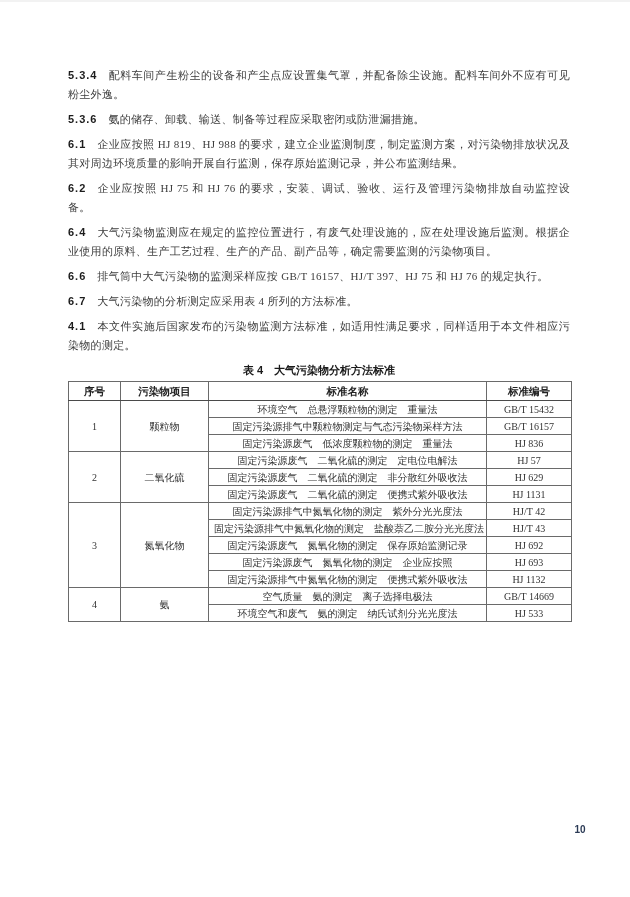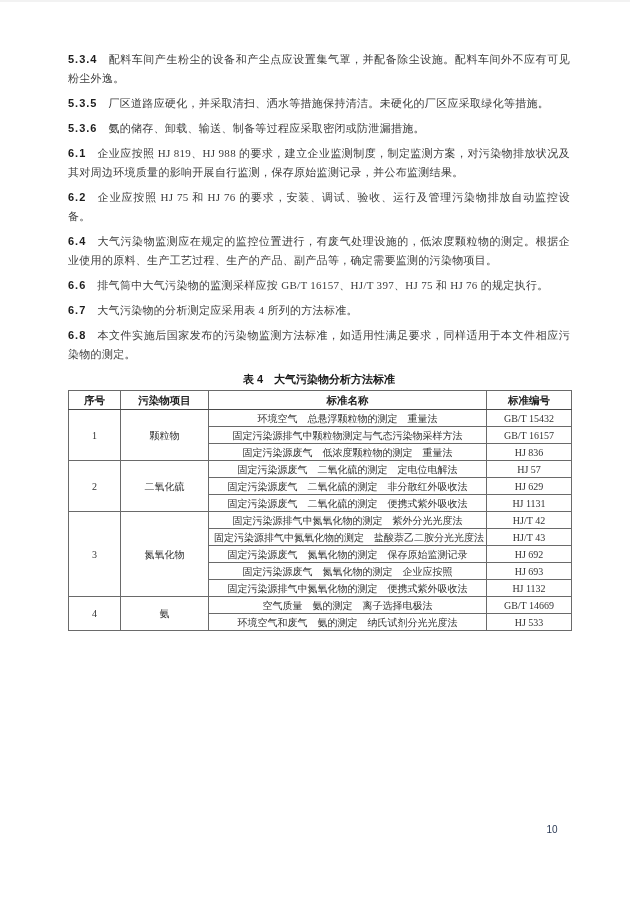--- a/index.html
+++ b/index.html
@@ -4,21 +4,21 @@
 <style>
   html,body { margin:0; padding:0; }
   body {
     width:630px; height:897px; background:#ffffff; overflow:hidden;
     font-family:"Liberation Serif","DejaVu Serif",serif;
     -webkit-font-smoothing:antialiased;
   }
   .page {
     position:relative; width:630px; height:897px; box-sizing:border-box;
     background:#ffffff; border-top:2px solid #f2f2f2;
-    padding:48px 60px 0 68px;
+    padding:64px 60px 0 68px;
   }
   .clause {
     margin:0 0 6px 0; font-size:11px; line-height:19px;
     color:#3c3c3c; text-align:justify; letter-spacing:0.3px;
   }
   .clause .cno {
     font-family:"Liberation Sans","DejaVu Sans",sans-serif;
     font-weight:bold; color:#1c1c1c; margin-right:11px; letter-spacing:1px;
   }
   .sec-heading {
@@ -47,41 +47,40 @@
   table.std { border:1.6px solid #4a4a4a; }
   table.std thead th {
     height:18px; text-align:center; color:#222222;
     font-family:"Liberation Sans","DejaVu Sans",sans-serif;
     font-weight:bold; font-size:10.5px; border-bottom:1.4px solid #4a4a4a;
   }
   table.std tr.gstart td { border-top:1.4px solid #4a4a4a; }
   td.cc { text-align:center; }
   td.nm { text-align:center; white-space:nowrap; }
   .pageno {
-    position:absolute; left:540px; top:822px; width:24px; text-align:center;
+    position:absolute; left:568px; top:822px; width:24px; text-align:center;
     font-family:"Liberation Sans","DejaVu Sans",sans-serif;
-    font-weight:normal; font-size:10px; color:#2b3a55;
+    font-weight:bold; font-size:10px; color:#2b3a55;
   }
 </style>
 </head>
 <body>
 
 <div class="page">
 
   <p class="clause"><span class="cno">5.3.4</span><span>配料车间产生粉尘的设备和产尘点应设置集气罩，并配备除尘设施。配料车间外不应有可见粉尘外逸。</span></p>
-  <p class="clause"><span class="cno">5.3.5</span><span>厂区道路应硬化，并采取清扫、洒水等措施保持清洁。未硬化的厂区应采取绿化等措施。</span></p>
   <p class="clause"><span class="cno">5.3.6</span><span>氨的储存、卸载、输送、制备等过程应采取密闭或防泄漏措施。</span></p>
 
 
   <p class="clause"><span class="cno">6.1</span><span>企业应按照 HJ 819、HJ 988 的要求，建立企业监测制度，制定监测方案，对污染物排放状况及其对周边环境质量的影响开展自行监测，保存原始监测记录，并公布监测结果。</span></p>
   <p class="clause"><span class="cno">6.2</span><span>企业应按照 HJ 75 和 HJ 76 的要求，安装、调试、验收、运行及管理污染物排放自动监控设备。</span></p>
-  <p class="clause"><span class="cno">6.4</span><span>大气污染物监测应在规定的监控位置进行，有废气处理设施的，低浓度颗粒物的测定。根据企业使用的原料、生产工艺过程、生产的产品、副产品等，确定需要监测的污染物项目。</span></p>
+  <p class="clause"><span class="cno">6.4</span><span>大气污染物监测应在规定的监控位置进行，有废气处理设施的，应在处理设施后监测。根据企业使用的原料、生产工艺过程、生产的产品、副产品等，确定需要监测的污染物项目。</span></p>
   <p class="clause"><span class="cno">6.6</span><span>排气筒中大气污染物的监测采样应按 GB/T 16157、HJ/T 397、HJ 75 和 HJ 76 的规定执行。</span></p>
   <p class="clause"><span class="cno">6.7</span><span>大气污染物的分析测定应采用表 4 所列的方法标准。</span></p>
-  <p class="clause"><span class="cno">6.8</span><span>本文件实施后国家发布的污染物监测方法标准，如适用性满足要求，同样适用于本文件相应污染物的测定。</span></p>
+  <p class="clause"><span class="cno">4.1</span><span>本文件实施后国家发布的污染物监测方法标准，如适用性满足要求，同样适用于本文件相应污染物的测定。</span></p>
 
   <p class="tbl-caption">表 4　大气污染物分析方法标准</p>
 
   <table class="std">
     <colgroup>
         <col class="c1">
         <col class="c2">
         <col class="c3">
         <col class="c4">
       </colgroup>

